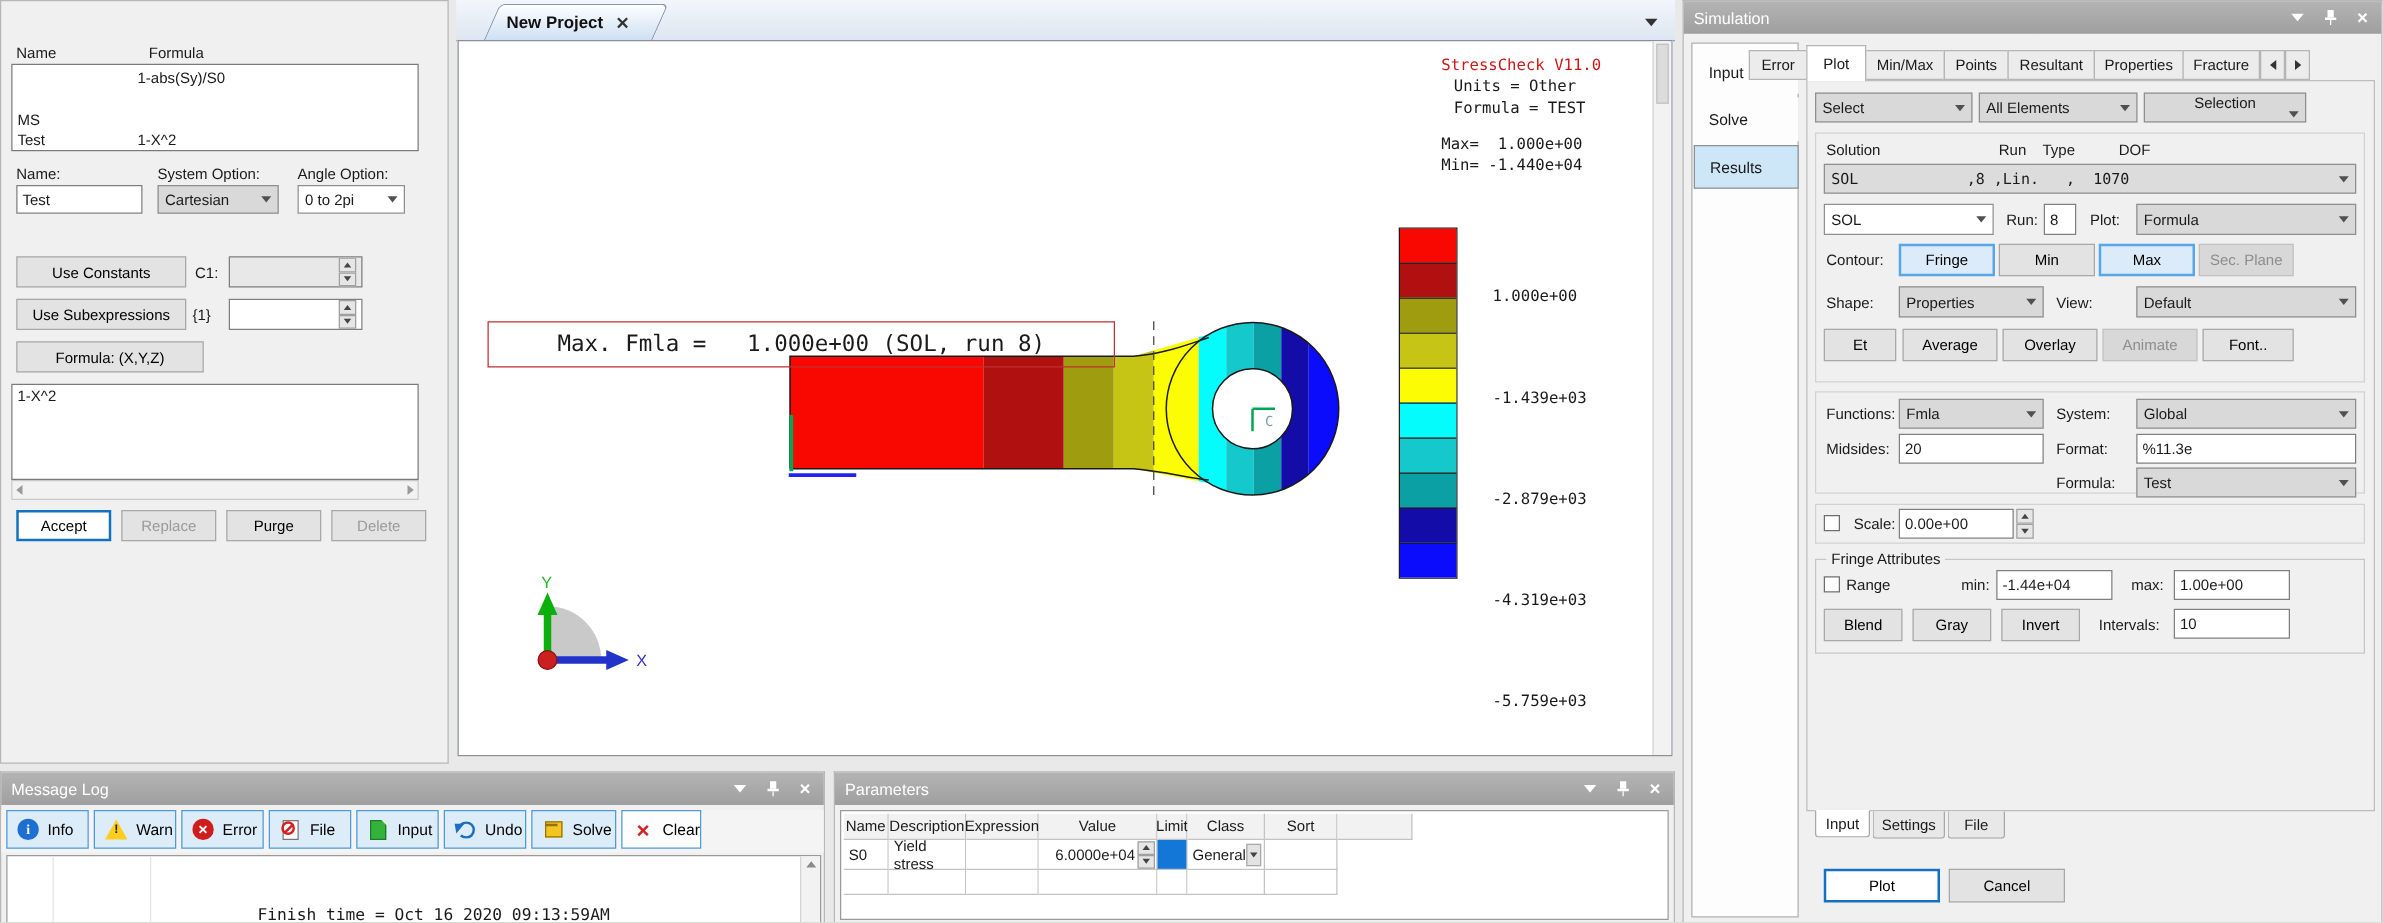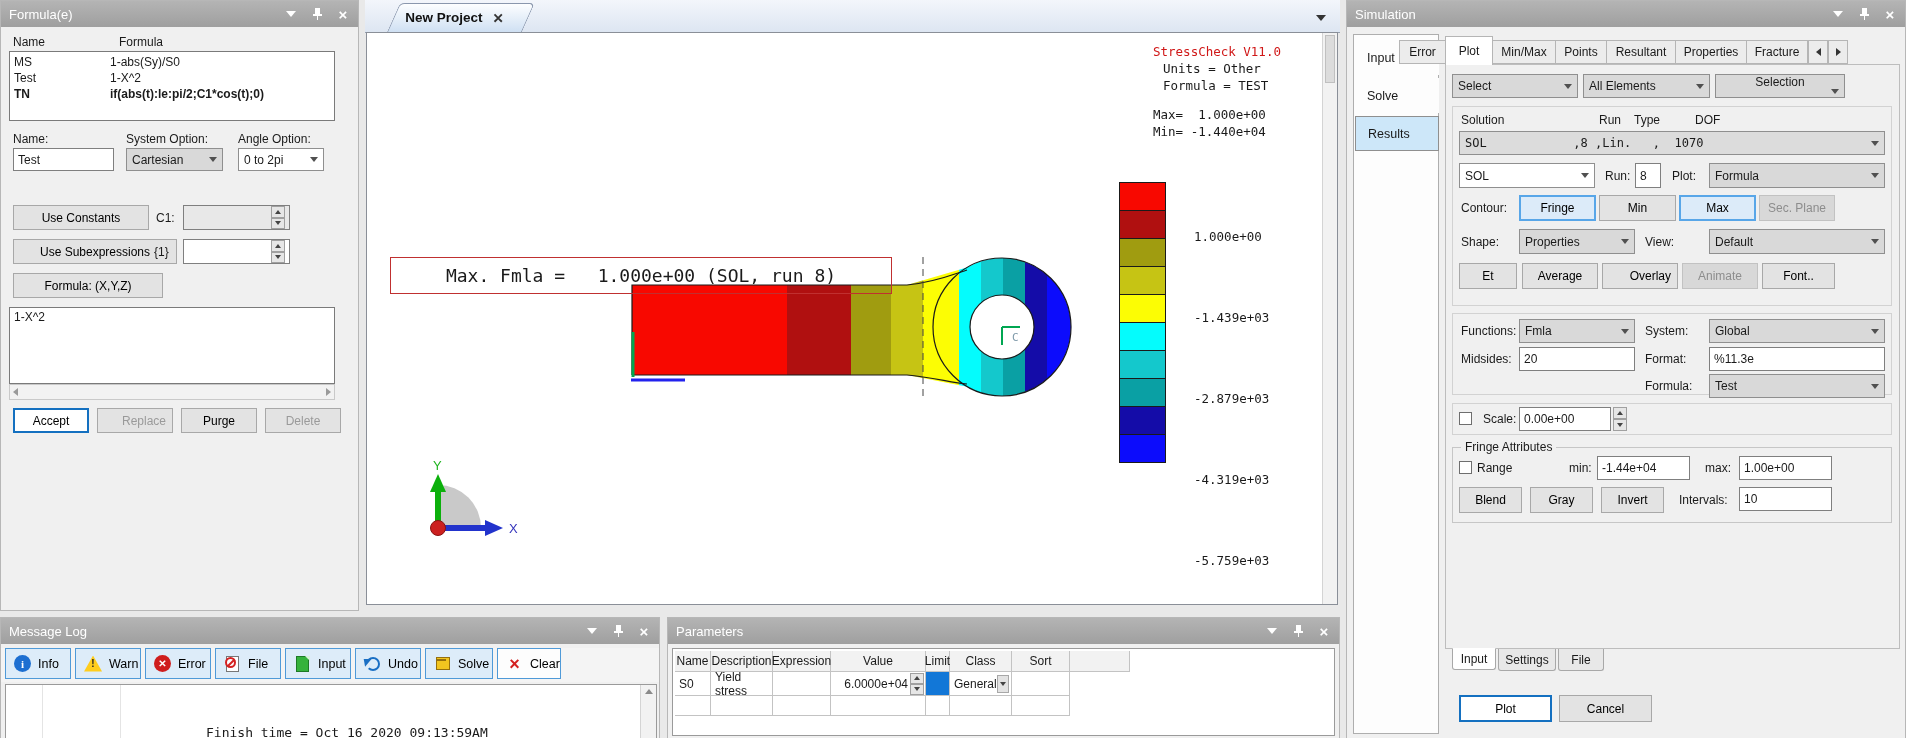--- a/index.html
+++ b/index.html
@@ -84,39 +84,25 @@
      font-weight:bold;font-size:13.5px;color:#111;}
   .navitem{position:absolute;left:1px;width:84px;height:35px;display:flex;align-items:center;padding-left:12px;box-sizing:border-box;font-size:12.5px;background:#fdfdfd;}
   .navitem.sel{background:#cde7f9;}
 </style>
 </head>
 <body>
 
 <div class="app">
 
   <section class="panel" style="left:0;top:0;width:359px;height:611px;">
-    <div class="ptitle">
-      <span>Formula(e)</span>
-      <span class="ticons">
-        <span class="ti">
-            <i class="tri-down"></i>
-          </span>
-        <span class="ti">
-            <span class="pin">
-              <i></i>
-            </span>
-          </span>
-        <span class="ti xglyph"></span>
-      </span>
-    </div>
     <span class="lbl" style="left:12px;top:34px;">Name</span>
     <span class="lbl" style="left:118px;top:34px;">Formula</span>
     <div class="abs" style="left:8px;top:50px;width:326px;height:70px;background:#fff;border:1px solid #7a7a7a;box-sizing:border-box;padding:2px 4px;overflow:hidden;">
       <div style="display:flex;line-height:16px;">
-        <span style="width:96px;">MS</span>
+        <span style="width:96px;margin-top:34px;">MS</span>
         <span>1-abs(Sy)/S0</span>
       </div>
       <div style="display:flex;line-height:16px;">
         <span style="width:96px;">Test</span>
         <span>1-X^2</span>
       </div>
       <div style="display:flex;line-height:16px;font-weight:bold;">
         <span style="width:96px;">TN</span>
         <span>if(abs(t):le:pi/2;C1*cos(t);0)</span>
       </div>
@@ -133,41 +119,41 @@
         <span>0 to 2pi</span>
         <i class="cv"></i>
       </div>
     <button class="btn" style="left:12px;top:204px;width:136px;height:25px;">
         <span>Use Constants</span>
       </button>
     <span class="lbl" style="left:155px;top:210px;">C1:</span>
     <div class="inp gray" style="left:182px;top:204px;width:107px;height:25px;">
       <span style="margin-left:auto;" class="spinner"><b><i class="tu"></i></b><b><i class="td"></i></b></span>
     </div>
-    <button class="btn" style="left:12px;top:238px;width:164px;height:25px;">
+    <button class="btn" style="left:12px;top:238px;width:136px;height:25px;">
         <span>Use Subexpressions</span>
       </button>
     <span class="lbl" style="left:153px;top:244px;">{1}</span>
     <div class="inp" style="left:182px;top:238px;width:107px;height:25px;">
       <span style="margin-left:auto;" class="spinner"><b><i class="tu"></i></b><b><i class="td"></i></b></span>
     </div>
     <button class="btn" style="left:12px;top:272px;width:150px;height:25px;">
         <span>Formula: (X,Y,Z)</span>
       </button>
     <div class="abs" style="left:8px;top:306px;width:326px;height:77px;background:#fff;border:1px solid #7a7a7a;box-sizing:border-box;padding:2px 4px;">
       <span>1-X^2</span>
     </div>
     <div class="sbh" style="left:8px;top:383px;width:326px;height:16px;">
       <i class="arrl"></i>
       <i class="arrr"></i>
     </div>
     <button class="btn primary" style="left:12px;top:407px;width:76px;height:25px;">
         <span>Accept</span>
       </button>
-    <button class="btn dis2" style="left:96px;top:407px;width:76px;height:25px;justify-content:flex-end;">
+    <button class="btn dis2" style="left:96px;top:407px;width:76px;height:25px;">
         <span>Replace</span>
       </button>
     <button class="btn" style="left:180px;top:407px;width:76px;height:25px;">
         <span>Purge</span>
       </button>
     <button class="btn dis2" style="left:264px;top:407px;width:76px;height:25px;">
         <span>Delete</span>
       </button>
   </section>
 
@@ -392,21 +378,21 @@
         <span>Default</span>
         <i class="cv"></i>
       </div>
 
     <button class="btn" style="left:112px;top:262px;width:58px;height:26px;">
         <span>Et</span>
       </button>
     <button class="btn" style="left:175px;top:262px;width:76px;height:26px;">
         <span>Average</span>
       </button>
-    <button class="btn" style="left:255px;top:262px;width:76px;height:26px;justify-content:flex-end;">
+    <button class="btn" style="left:255px;top:262px;width:76px;height:26px;">
         <span>Overlay</span>
       </button>
     <button class="btn dis" style="left:335px;top:262px;width:76px;height:26px;">
         <span>Animate</span>
       </button>
     <button class="btn" style="left:415px;top:262px;width:73px;height:26px;">
         <span>Font..</span>
       </button>
 
     <div class="groupbox" style="left:105px;top:312px;width:440px;height:82px;"></div>

